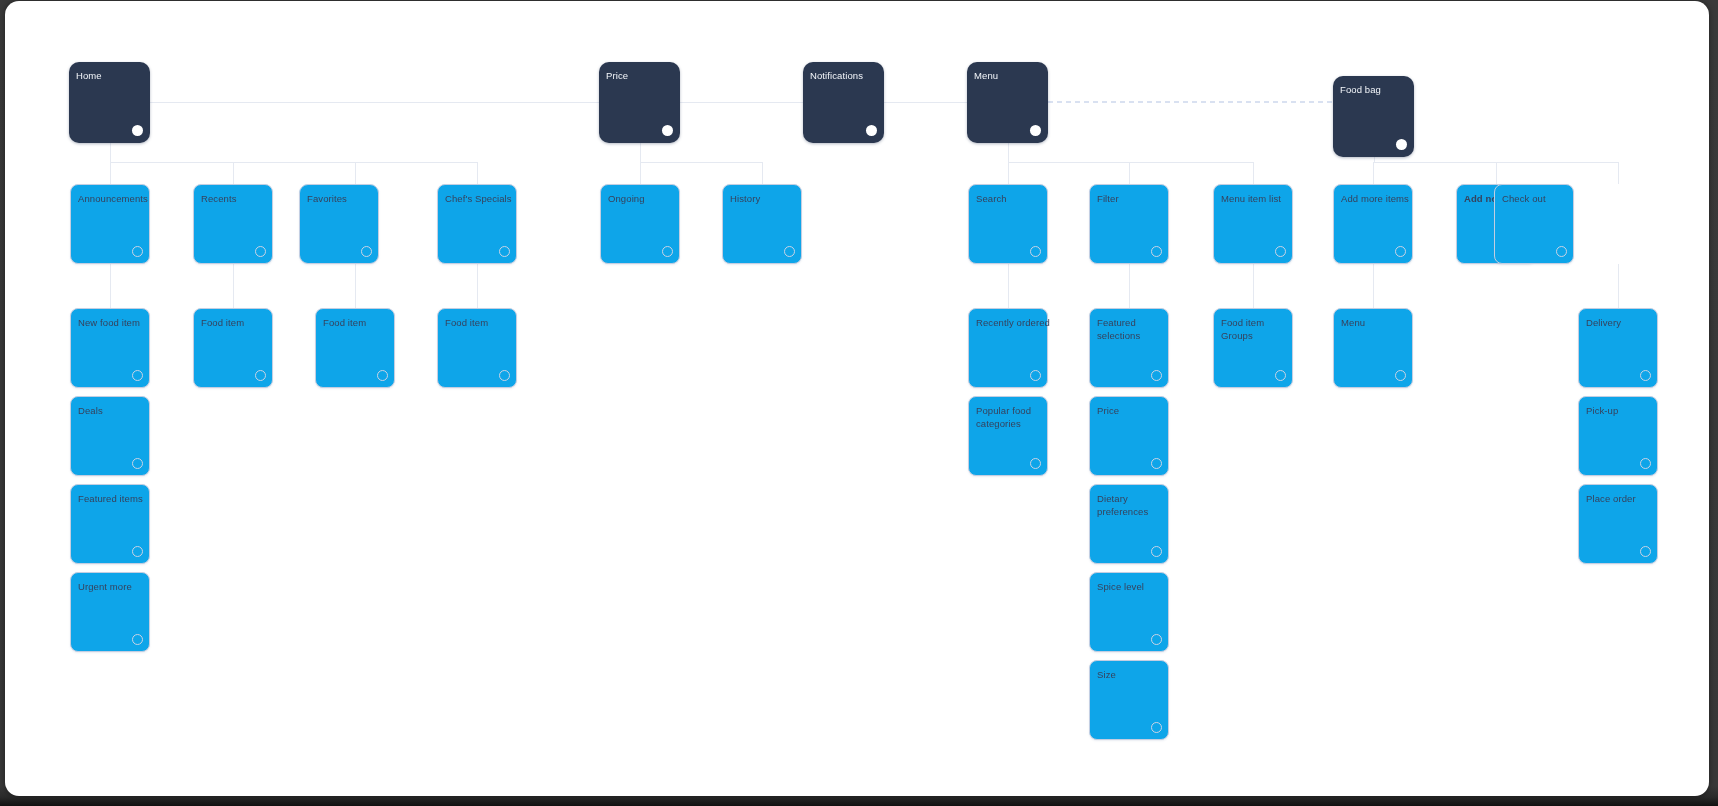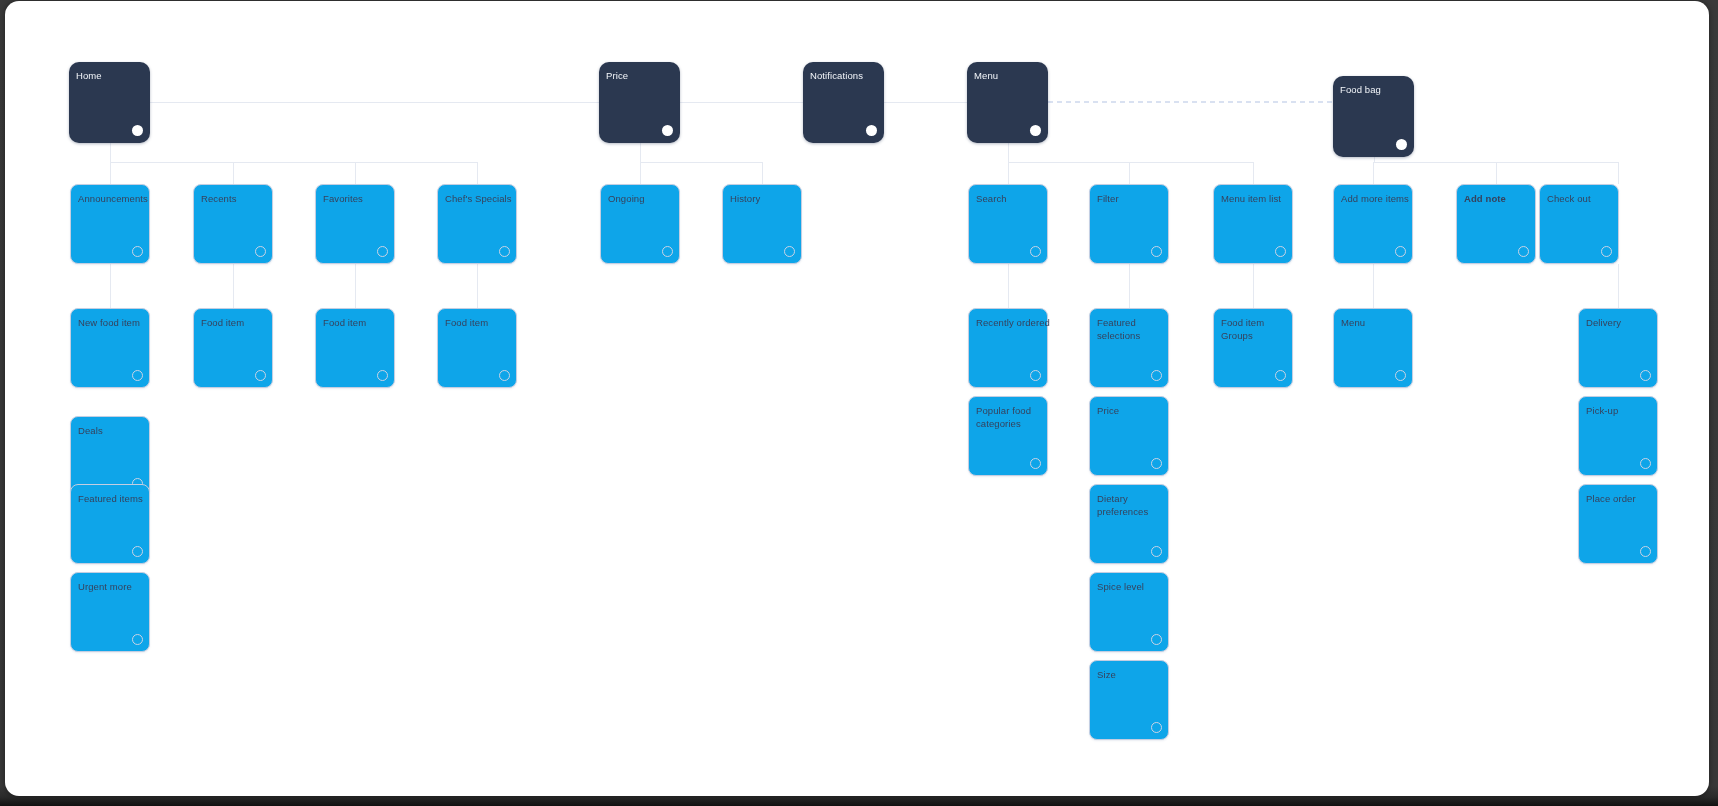--- a/index.html
+++ b/index.html
@@ -139,21 +139,21 @@
           <span class="handle handle--dot"></span>
         </div>
         <div class="node node--section" style="left: 65px; top: 183px;">
           <div class="node-label">Announcements</div>
           <span class="handle handle--ring"></span>
         </div>
         <div class="node node--section" style="left: 188px; top: 183px;">
           <div class="node-label">Recents</div>
           <span class="handle handle--ring"></span>
         </div>
-        <div class="node node--section" style="left: 310px; top: 183px;">
+        <div class="node node--section" style="left: 294px; top: 183px; border-radius: 9px;">
           <div class="node-label">Favorites</div>
           <span class="handle handle--ring"></span>
         </div>
         <div class="node node--section" style="left: 432px; top: 183px;">
           <div class="node-label">Chef's Specials</div>
           <span class="handle handle--ring"></span>
         </div>
         <div class="node node--section" style="left: 595px; top: 183px;">
           <div class="node-label">Ongoing</div>
           <span class="handle handle--ring"></span>
@@ -175,21 +175,21 @@
           <span class="handle handle--ring"></span>
         </div>
         <div class="node node--section" style="left: 1328px; top: 183px;">
           <div class="node-label">Add more items</div>
           <span class="handle handle--ring"></span>
         </div>
         <div class="node node--section" style="left: 1451px; top: 183px; font-weight: bold;">
           <div class="node-label">Add note</div>
           <span class="handle handle--ring"></span>
         </div>
-        <div class="node node--section" style="left: 1534px; top: 183px;">
+        <div class="node node--section" style="left: 1489px; top: 183px;">
           <div class="node-label">Check out</div>
           <span class="handle handle--ring"></span>
         </div>
         <div class="node node--section" style="left: 65px; top: 307px;">
           <div class="node-label">New food item</div>
           <span class="handle handle--ring"></span>
         </div>
         <div class="node node--section" style="left: 188px; top: 307px;">
           <div class="node-label">Food item</div>
           <span class="handle handle--ring"></span>
@@ -217,21 +217,21 @@
           <span class="handle handle--ring"></span>
         </div>
         <div class="node node--section" style="left: 1328px; top: 307px;">
           <div class="node-label">Menu</div>
           <span class="handle handle--ring"></span>
         </div>
         <div class="node node--section" style="left: 1573px; top: 307px;">
           <div class="node-label">Delivery</div>
           <span class="handle handle--ring"></span>
         </div>
-        <div class="node node--section" style="left: 65px; top: 395px; margin-top: 20px;">
+        <div class="node node--section" style="left: 65px; top: 395px;">
           <div class="node-label">Deals</div>
           <span class="handle handle--ring"></span>
         </div>
         <div class="node node--section" style="left: 963px; top: 395px;">
           <div class="node-label">Popular food
 categories</div>
           <span class="handle handle--ring"></span>
         </div>
         <div class="node node--section" style="left: 1084px; top: 395px;">
           <div class="node-label">Price</div>

